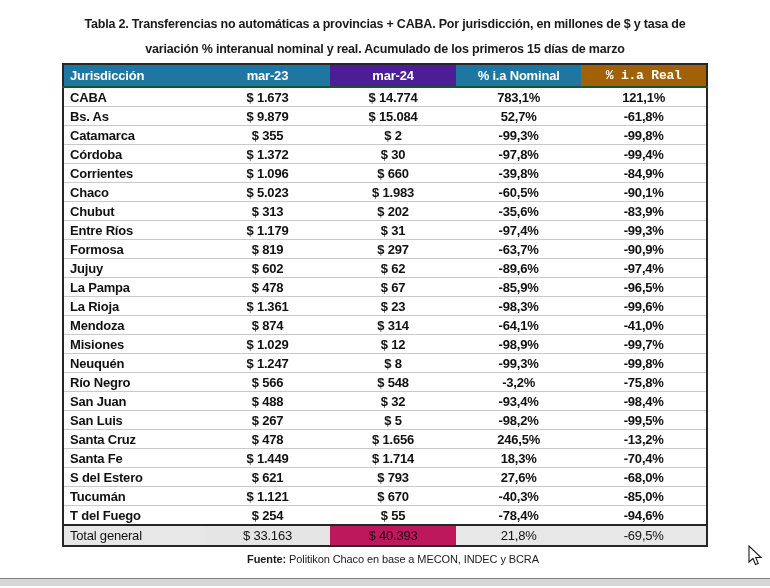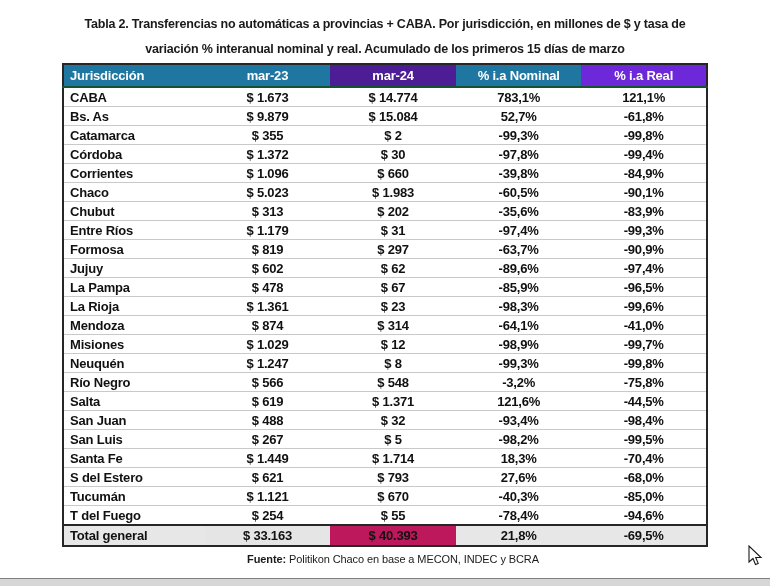--- a/index.html
+++ b/index.html
@@ -46,21 +46,21 @@
     height:18px;
     font-weight:bold;
     text-align:center;
     border-bottom:1px solid #c9c9c9;
   }
   table.transfers td.col-name{text-align:left;}
   table.transfers col.c-name{width:22%;}
   table.transfers col.c-num{width:19.5%;}
   table.transfers tfoot td{
     height:19px;
-    font-weight:bold;
+    font-weight:normal;
     text-align:center;
     border-top:2px solid #262626;
   }
   table.transfers tfoot td.col-name{text-align:left;}
   .footer{
     position:absolute;top:553px;left:0;width:770px;
     text-align:center;
     font-size:11px;
     color:#1a1a1a;
     letter-spacing:-0.1px;
@@ -93,21 +93,21 @@
         <col class="c-num">
         <col class="c-num">
         <col class="c-num">
     </colgroup>
     <thead>
       <tr id="header-row">
           <th style="background: rgb(31, 118, 161);">Jurisdicción</th>
           <th style="background: rgb(31, 118, 161);">mar-23</th>
           <th style="background: #4c1d95; margin-top: 42px;">mar-24</th>
           <th style="background: rgb(31, 118, 161);">% i.a Nominal</th>
-          <th style="background: #6d28d9;">% i.a Real</th>
+          <th style="background: #a16207; font-family: Liberation Mono, monospace;">% i.a Real</th>
         </tr>
     </thead>
     <tbody id="body-rows">
         <tr>
           <td class="col-name">CABA</td>
           <td class="col-num">$ 1.673</td>
           <td class="col-num">$ 14.774</td>
           <td class="col-num">783,1%</td>
           <td class="col-num">121,1%</td>
         </tr>
@@ -210,39 +210,39 @@
           <td class="col-num">-99,8%</td>
         </tr>
         <tr>
           <td class="col-name">Río Negro</td>
           <td class="col-num">$ 566</td>
           <td class="col-num">$ 548</td>
           <td class="col-num">-3,2%</td>
           <td class="col-num">-75,8%</td>
         </tr>
         <tr>
-          <td class="col-name">Salta</td>
-          <td class="col-num">$ 619</td>
-          <td class="col-num">$ 1.371</td>
-          <td class="col-num">121,6%</td>
-          <td class="col-num">-44,5%</td>
-        </tr>
-        <tr>
           <td class="col-name">San Juan</td>
           <td class="col-num">$ 488</td>
           <td class="col-num">$ 32</td>
           <td class="col-num">-93,4%</td>
           <td class="col-num">-98,4%</td>
         </tr>
         <tr>
           <td class="col-name">San Luis</td>
           <td class="col-num">$ 267</td>
           <td class="col-num">$ 5</td>
           <td class="col-num">-98,2%</td>
           <td class="col-num">-99,5%</td>
+        </tr>
+        <tr>
+          <td class="col-name">Santa Cruz</td>
+          <td class="col-num">$ 478</td>
+          <td class="col-num">$ 1.656</td>
+          <td class="col-num">246,5%</td>
+          <td class="col-num">-13,2%</td>
         </tr>
         <tr>
           <td class="col-name">Santa Fe</td>
           <td class="col-num">$ 1.449</td>
           <td class="col-num">$ 1.714</td>
           <td class="col-num">18,3%</td>
           <td class="col-num">-70,4%</td>
         </tr>
         <tr>
           <td class="col-name">S del Estero</td>

